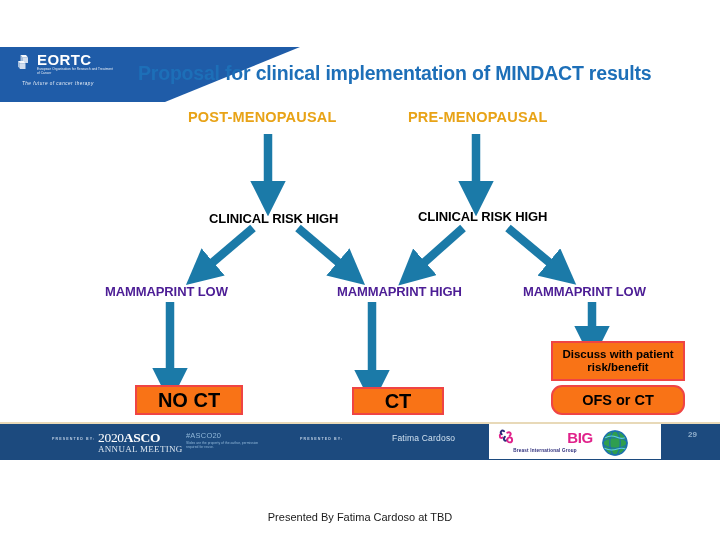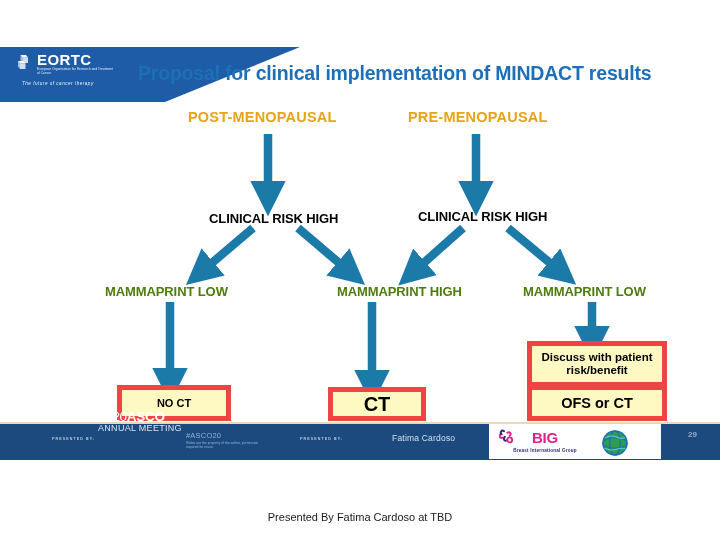--- a/index.html
+++ b/index.html
@@ -32,64 +32,64 @@
   .meno.post{left:188px;top:109px;}
   .meno.pre{left:408px;top:109px;}
 
   
   .risk{position:absolute;font-size:13px;font-weight:bold;color:#000000;
         letter-spacing:-.1px;white-space:nowrap;}
   .risk.r1{left:209px;top:211px;}
   .risk.r2{left:418px;top:209px;}
 
   
-  .mp{position:absolute;font-size:13px;font-weight:bold;color:#4d7c0f;
+  .mp{position:absolute;font-size:13px;font-weight:bold;color:#4c1d95;
       letter-spacing:-.1px;white-space:nowrap;}
   .mp.m1{left:105px;top:284px;}
   .mp.m2{left:302px;top:284px;padding-left:35px;}
   .mp.m3{left:523px;top:284px;}
 
   
   .arrows{position:absolute;left:0;top:0;width:720px;height:540px;
           pointer-events:none;}
 
   
-  .obox{position:absolute;background:#fef9c3;border:5px solid #ef4444;
+  .obox{position:absolute;background:#f97316;border:2px solid #ef4444;
         color:#000000;font-weight:bold;display:flex;align-items:center;
-        justify-content:center;text-align:center;line-height:1.15;}
-  .obox.noct{left:117px;top:385px;width:104px;height:26px;font-size:11px;text-align:center;}
+        justify-content:center;text-align:center;line-height:1.15;margin-left:24px;}
+  .obox.noct{left:111px;top:385px;width:104px;height:26px;font-size:20px;text-align:center;}
   .obox.ct{left:328px;top:387px;width:88px;height:24px;font-size:20px;}
   .obox.discuss{left:527px;top:341px;width:130px;height:36px;font-size:11.5px;
                 flex-direction:column;}
-  .obox.ofs{left:527px;top:385px;width:130px;height:26px;font-size:14.5px;}
+  .obox.ofs{left:527px;top:385px;width:130px;height:26px;font-size:14.5px;border-radius:11px;}
 
   
   .footer{position:absolute;left:0;top:424px;width:720px;height:36px;
           background:#1c4a7e;}
   .footer-top-rule{position:absolute;left:0;top:422px;width:720px;height:2px;
                    background:#e8d9b8;}
   .f-presented{position:absolute;top:437px;font-size:3.6px;color:#b9cbe0;
                letter-spacing:1.1px;font-weight:bold;}
   .f-presented.a{left:52px;}
   .f-presented.b{left:300px;}
-  .asco-lock{position:absolute;left:98px;top:410px;color:#ffffff;}
+  .asco-lock{position:absolute;left:98px;top:431px;color:#ffffff;font-family:Liberation Serif, serif;}
   .asco-l1{font-size:13.5px;font-weight:bold;letter-spacing:-.3px;line-height:13px;}
   .asco-l1 .yr{font-weight:normal;}
   .asco-l2{font-size:9px;letter-spacing:.3px;line-height:10px;color:#dce6f0;}
   .asco-tag{position:absolute;left:186px;top:431px;color:#8fb6d8;}
   .asco-tag-h{font-size:7.5px;letter-spacing:.2px;line-height:9px;}
   .asco-tag-s{font-size:3.4px;line-height:4.2px;width:80px;margin-top:1px;}
   .f-speaker{position:absolute;left:352px;top:433px;font-size:8.5px;
              color:#cfe0ef;letter-spacing:.2px;margin-left:40px;}
 
   
   .logo-plate{position:absolute;left:489px;top:424px;width:172px;height:35px;
               background:#ffffff;display:flex;align-items:center;}
   .big-wrap{position:absolute;left:497px;top:428px;width:96px;text-align:center;}
-  .big-row{display:flex;align-items:center;justify-content:flex-start;gap:16px;}
+  .big-row{display:flex;align-items:center;justify-content:space-between;gap:16px;}
   .big-word{font-size:15px;font-weight:bold;color:#e0218a;letter-spacing:-.3px;
             line-height:15px;}
   .big-sub{font-size:4.6px;font-weight:bold;color:#2b2b7a;letter-spacing:.2px;
            margin-top:1px;}
   .globe{position:absolute;left:600px;top:428px;width:30px;height:30px;}
   .slide-num{position:absolute;left:688px;top:430px;font-size:8px;
              color:#90aecb;font-weight:bold;}
 
   
   .caption{position:absolute;left:0;top:511px;width:720px;text-align:center;

